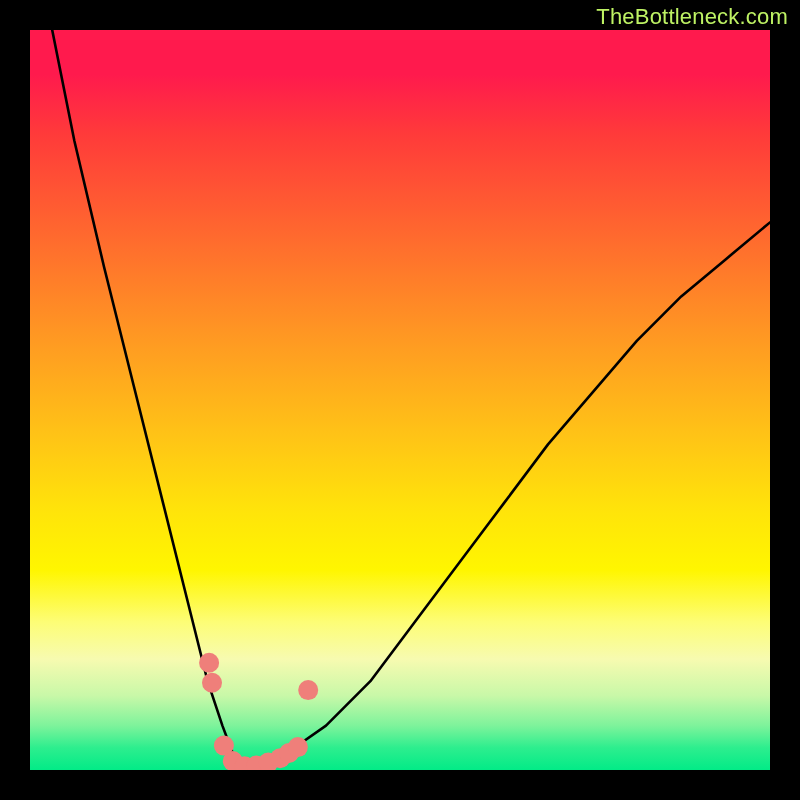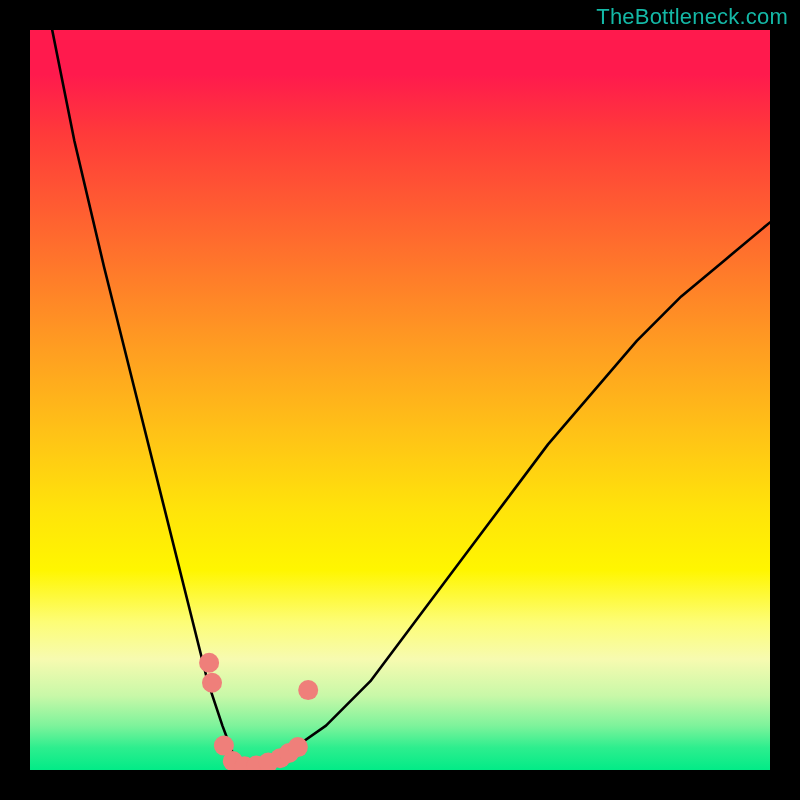--- a/index.html
+++ b/index.html
@@ -37,21 +37,21 @@
       #c8f8a8 90%,
       #7ef39b 94%,
       #2dee8e 97%,
       #02eb87 100%
     );
   }
   .watermark {
     position: absolute;
     top: 4px;
     right: 12px;
-    color: #14b8a6;
+    color: #bef264;
     font-size: 22px;
     font-weight: 500;
     letter-spacing: 0.2px;
     user-select: none;
   }
   svg.curve {
     position: absolute;
     left: 0; top: 0;
     width: 740px; height: 740px;
   }

